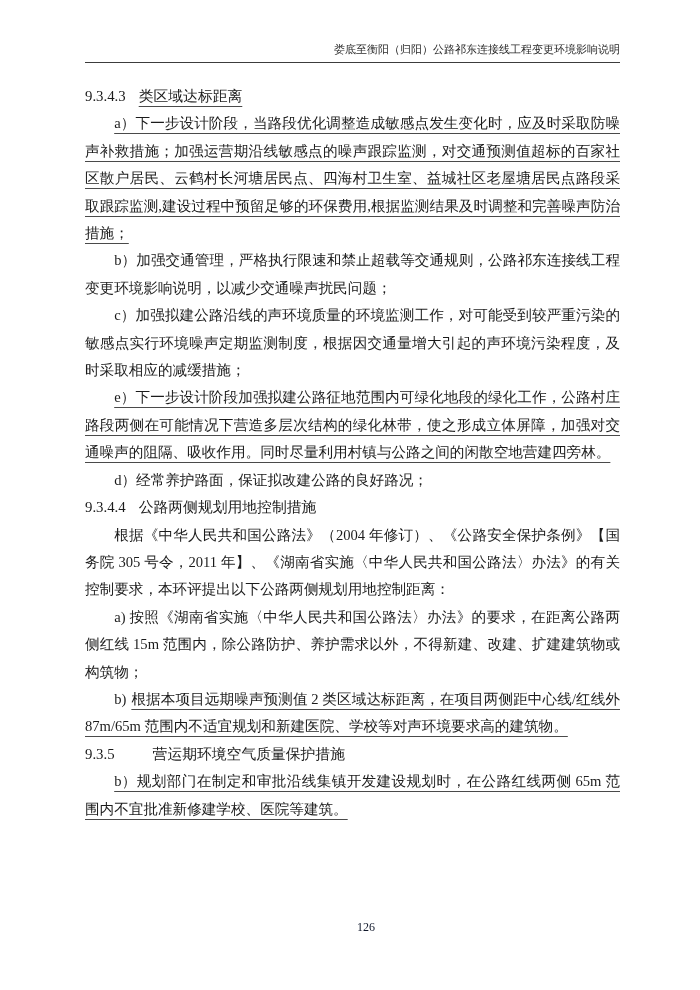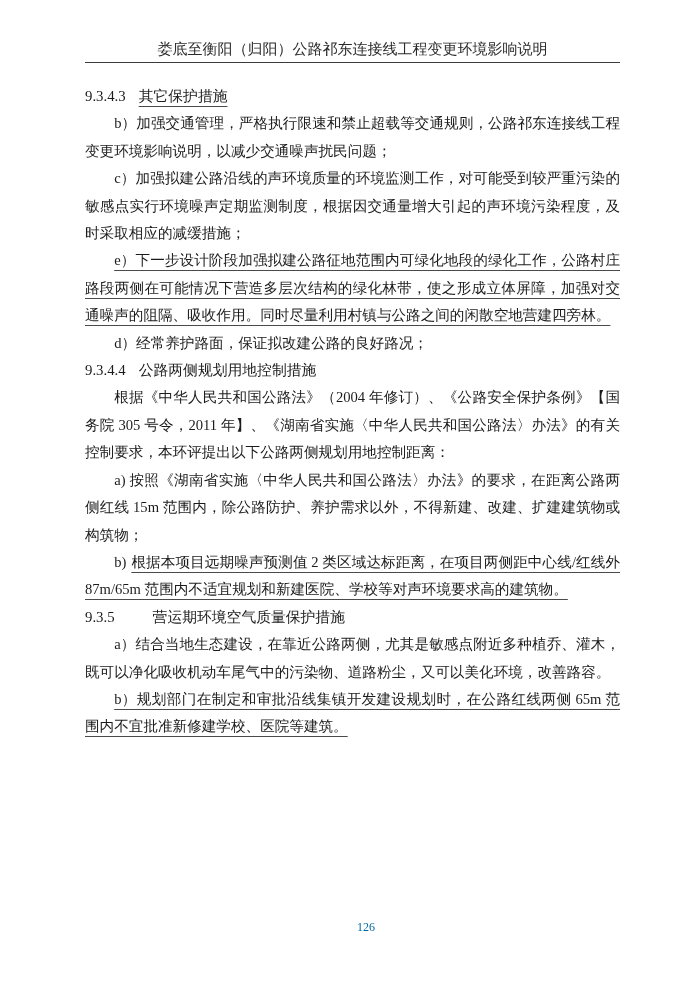--- a/index.html
+++ b/index.html
@@ -11,22 +11,22 @@
     position:relative;
     overflow:hidden;
   }
   .page{
     position:absolute;
     left:85px; right:80px; top:0;
   }
   .page-header{
     padding-top:42px;
     border-bottom:1.5px solid #3c3c3c;
-    text-align:center;
-    font-size:15px;
+    text-align:right;
+    font-size:11px;
     line-height:15px;
     padding-bottom:5px;
     color:#2a2a2a;
   }
   .content{
     margin-top:20px;
     font-size:14.6px;
     line-height:27.4px;
     text-align:justify;
     text-justify:inter-ideograph;
@@ -41,57 +41,57 @@
     text-underline-offset:4.5px;
     text-decoration-color:#4a4a4a;
   }
   .prefix{padding-right:5px;}
   .page-footer{
     position:absolute;
     left:0;right:0;
     top:920px;
     text-align:center;
     font-size:12px;
-    color:#0369a1;
+    color:#0f172a;
     padding-left:32px;
   }
 </style>
 </head>
 <body>
 
 <div class="page">
 
   <div class="page-header">
     <span>娄底至衡阳（归阳）公路祁东连接线工程变更环境影响说明</span>
   </div>
 
   <div class="content">
 
-    <h3 class="heading"><span class="num">9.3.4.3</span><span class="u">其它保护措施</span></h3>
+    <h3 class="heading"><span class="num">9.3.4.3</span><span class="u">类区域达标距离</span></h3>
 
+    <p class="para"><span class="u">a）下一步设计阶段，当路段优化调整造成敏感点发生变化时，应及时采取防噪声补救措施；加强运营期沿线敏感点的噪声跟踪监测，对交通预测值超标的百家社区散户居民、云鹤村长河塘居民点、四海村卫生室、益城社区老屋塘居民点路段采取跟踪监测,建设过程中预留足够的环保费用,根据监测结果及时调整和完善噪声防治措施；</span></p>
 
     <p class="para">b）加强交通管理，严格执行限速和禁止超载等交通规则，公路祁东连接线工程变更环境影响说明，以减少交通噪声扰民问题；</p>
 
     <p class="para">c）加强拟建公路沿线的声环境质量的环境监测工作，对可能受到较严重污染的敏感点实行环境噪声定期监测制度，根据因交通量增大引起的声环境污染程度，及时采取相应的减缓措施；</p>
 
     <p class="para"><span class="u">e）下一步设计阶段加强拟建公路征地范围内可绿化地段的绿化工作，公路村庄路段两侧在可能情况下营造多层次结构的绿化林带，使之形成立体屏障，加强对交通噪声的阻隔、吸收作用。同时尽量利用村镇与公路之间的闲散空地营建四旁林。</span></p>
 
     <p class="para">d）经常养护路面，保证拟改建公路的良好路况；</p>
 
     <h3 class="heading"><span class="num">9.3.4.4</span><span>公路两侧规划用地控制措施</span></h3>
 
     <p class="para">根据《中华人民共和国公路法》（2004 年修订）、《公路安全保护条例》【国务院 305 号令，2011 年】、《湖南省实施〈中华人民共和国公路法〉办法》的有关控制要求，本环评提出以下公路两侧规划用地控制距离：</p>
 
     <p class="para">a) 按照《湖南省实施〈中华人民共和国公路法〉办法》的要求，在距离公路两侧红线 15m 范围内，除公路防护、养护需求以外，不得新建、改建、扩建建筑物或构筑物；</p>
 
     <p class="para"><span class="prefix">b)</span><span class="u">根据本项目远期噪声预测值 2 类区域达标距离，在项目两侧距中心线/红线外 87m/65m 范围内不适宜规划和新建医院、学校等对声环境要求高的建筑物。</span></p>
 
     <h3 class="heading wide-gap"><span class="num">9.3.5</span><span>营运期环境空气质量保护措施</span></h3>
 
-    <p class="para">a）结合当地生态建设，在靠近公路两侧，尤其是敏感点附近多种植乔、灌木，既可以净化吸收机动车尾气中的污染物、道路粉尘，又可以美化环境，改善路容。</p>
 
     <p class="para"><span class="u">b）规划部门在制定和审批沿线集镇开发建设规划时，在公路红线两侧 65m 范围内不宜批准新修建学校、医院等建筑。</span></p>
 
 
   </div>
 </div>
 
 <div class="page-footer">
   <span>126</span>
 </div>

